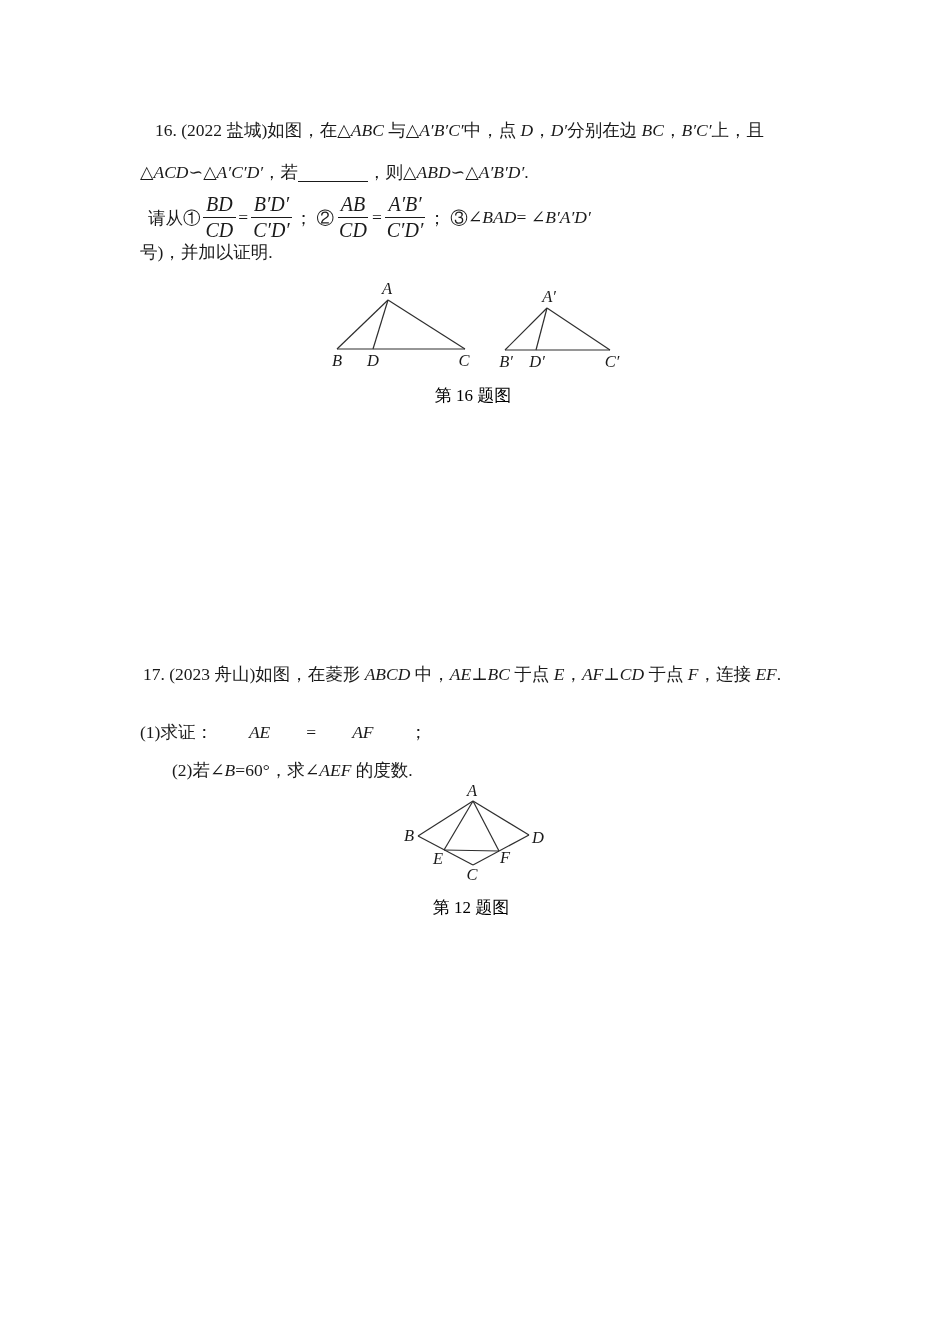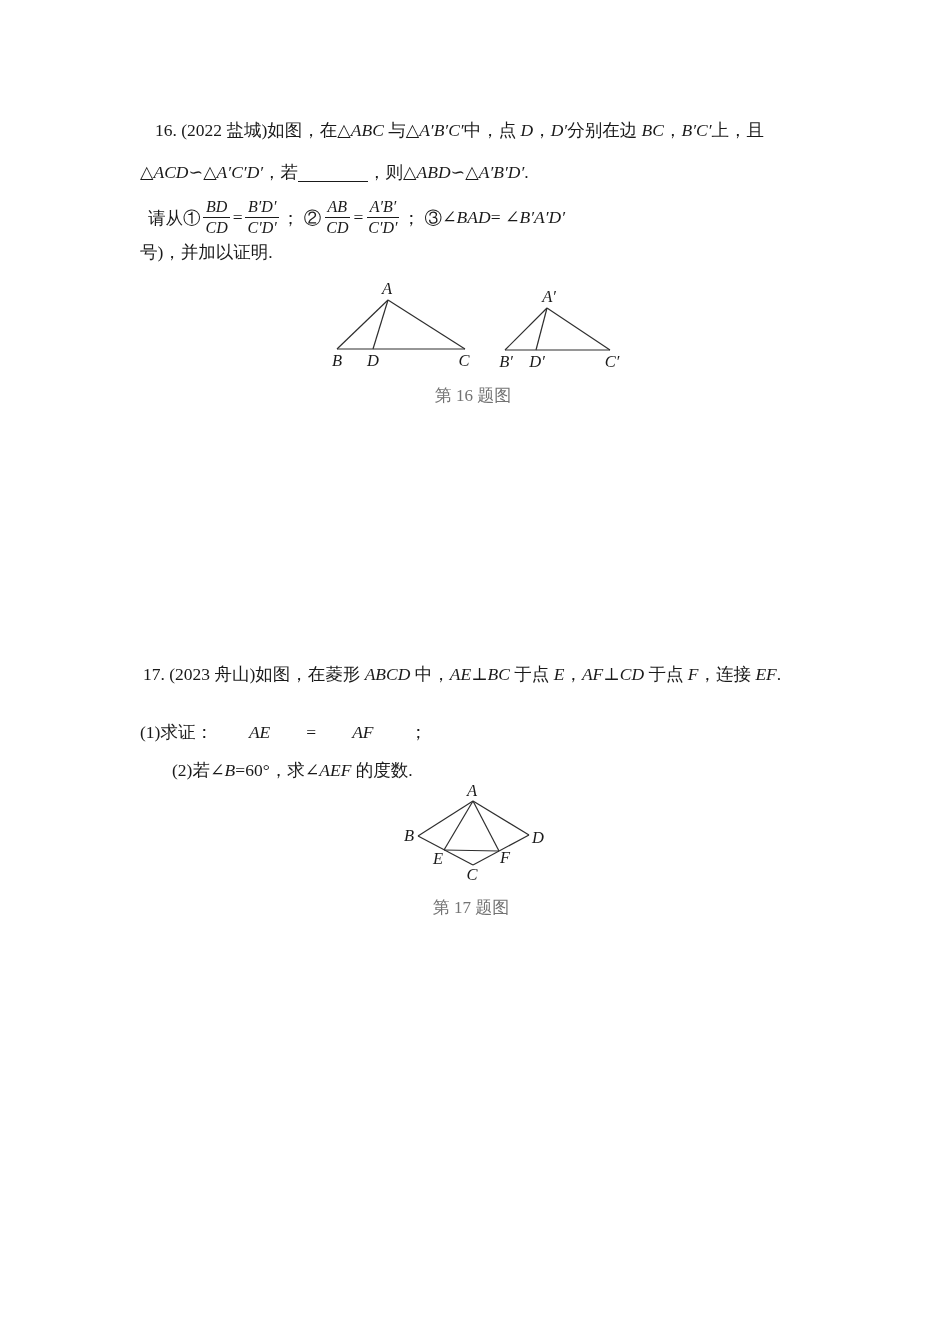--- a/index.html
+++ b/index.html
@@ -21,21 +21,21 @@
     color: #1a1a1a;
   }
   .line span { white-space: pre; }
   .line.tall { height: 47px; }
   .var { font-style: italic; }
   .frac {
     display: inline-flex;
     flex-direction: column;
     align-items: center;
     font-style: italic;
-    font-size: 16px;
+    font-size: 20px;
     line-height: 1.15;
     margin: 0 2px;
   }
   .frac .num { display: block; border-bottom: 1.3px solid #1a1a1a; padding: 0 3px 1px 3px; }
   .frac .den { display: block; padding: 1px 3px 0 3px; }
   .blank {
     display: inline-block;
     width: 70px;
     height: 19px;
     border-bottom: 1.2px solid #1a1a1a;
@@ -46,21 +46,21 @@
     font-size: 16.5px;
     font-style: italic;
     fill: #1a1a1a;
     text-anchor: middle;
     font-family: "Liberation Serif", "DejaVu Serif", serif;
   }
   .caption {
     position: absolute;
     font-size: 17px;
     text-align: center;
-    color: #737373;
+    color: #000000;
     white-space: pre;
   }
 </style>
 </head>
 <body>
 
 <div class="page">
 
   <div class="line" style="left:143px; top:118px;margin-left:12px;">
       <span>16. (2022 盐城)如图，在</span>
@@ -181,15 +181,15 @@
     <line x1="78" y1="18" x2="49" y2="67"></line>
     <line x1="78" y1="18" x2="104" y2="68"></line>
     <line x1="49" y1="67" x2="104" y2="68"></line>
     <text x="77" y="13">A</text>
     <text x="14" y="58">B</text>
     <text x="143" y="60">D</text>
     <text x="43" y="81">E</text>
     <text x="110" y="80">F</text>
     <text x="77" y="97">C</text>
   </svg>
-  <div class="caption" style="left:396px; top:896px; width:150px;">第 17 题图</div>
+  <div class="caption" style="left:396px; top:896px; width:150px;">第 12 题图</div>
 
 </div>
 
 </body></html>

